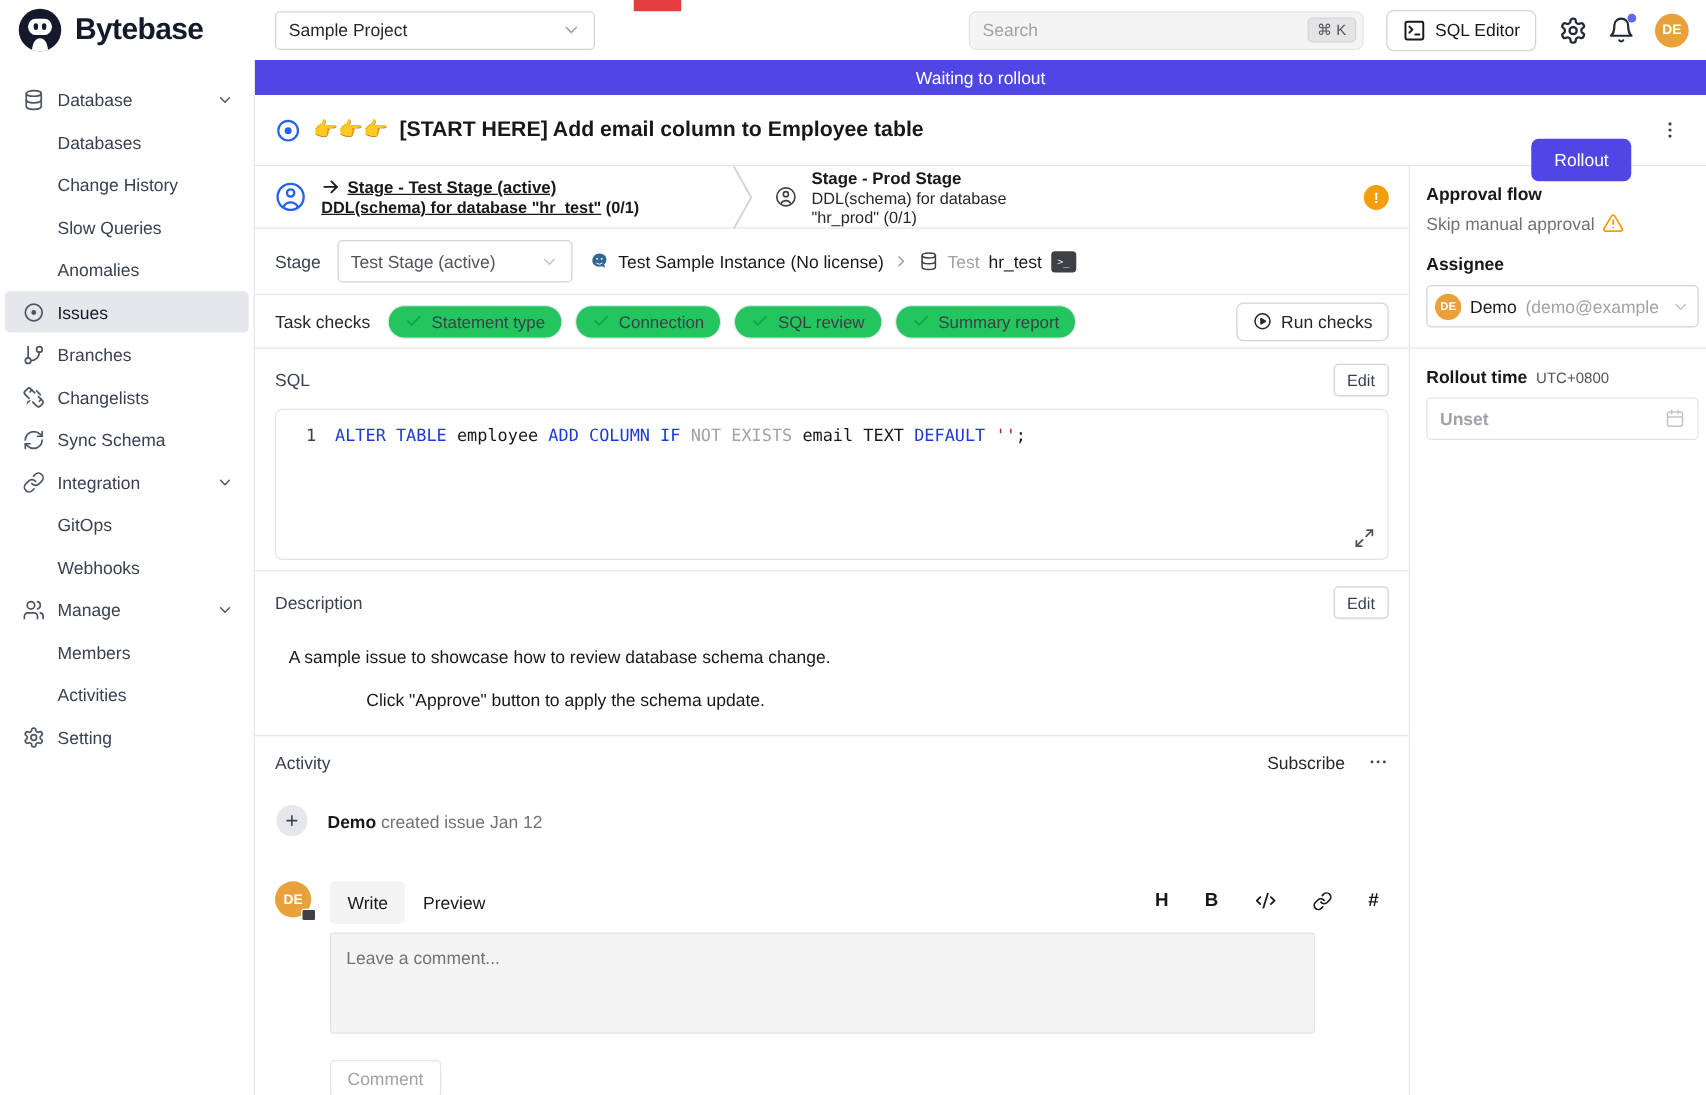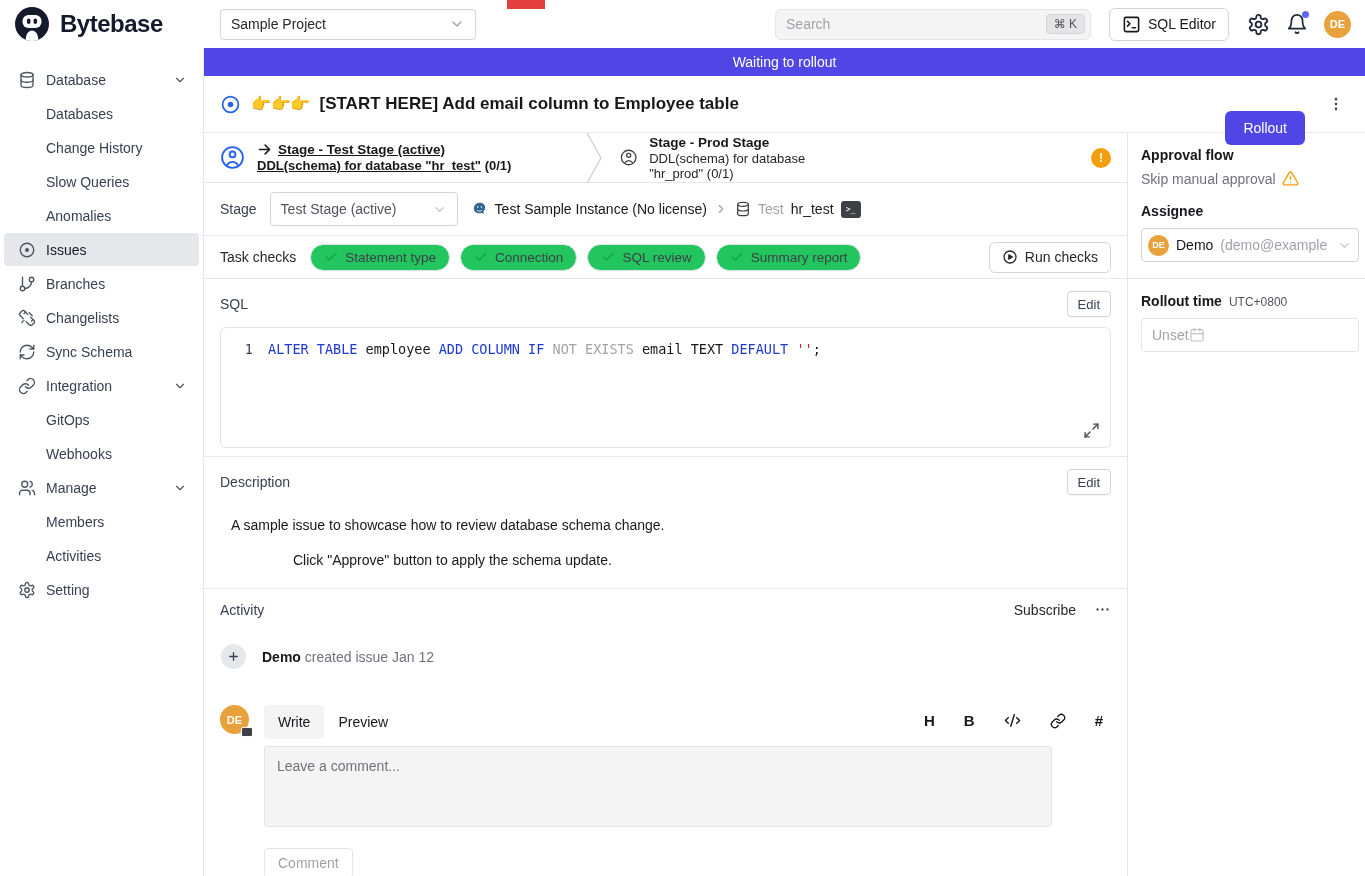--- a/index.html
+++ b/index.html
@@ -124,21 +124,21 @@
   .rightpanel { flex:1; padding:14px 6px 0 13px; min-width:0; }
   .rp-h { font-weight:700; color:#18181b; margin-bottom:7px; }
   .rp-skip { color:#71717a; display:flex; align-items:center; gap:6px; margin-bottom:16px; }
   .rp-select { height:34px; border:1px solid #d4d4d8; border-radius:4px; display:flex; align-items:center; gap:7px; padding:0 6px; margin-top:9px; cursor:pointer; overflow:hidden; white-space:nowrap; }
   .rp-select .avatar { width:21px; height:21px; font-size:9px; cursor:pointer; }
   .rp-select .nm { color:#18181b; }
   .rp-select .em { color:#a1a1aa; flex:1; overflow:hidden; }
   .rp-divider { border-top:1px solid #e5e7eb; margin:16px -6px 14px -13px; }
   .rp-time-h { display:flex; align-items:baseline; gap:7px; margin-bottom:9px; }
   .tz { font-weight:400; color:#52525b; font-size:12px; }
-  .rp-input { height:34px; border:1px solid #e4e4e7; border-radius:4px; display:flex; align-items:center; padding:0 10px; color:#a1a1aa; cursor:pointer; }
+  .rp-input { height:34px; border:1px solid #e4e4e7; border-radius:4px; display:flex; align-items:center; justify-content:space-between; padding:0 10px; color:#a1a1aa; cursor:pointer;font-weight:bold; }
   .rp-input svg { color:#c4c4c8; }
 
   .screen-artifact { position:absolute; left:507px; top:0; width:38px; height:9px; background:#e53e3e; }
   svg { display:block; }
 </style>
 </head>
 <body>
 
 <div class="app">
   <div class="screen-artifact"></div>

